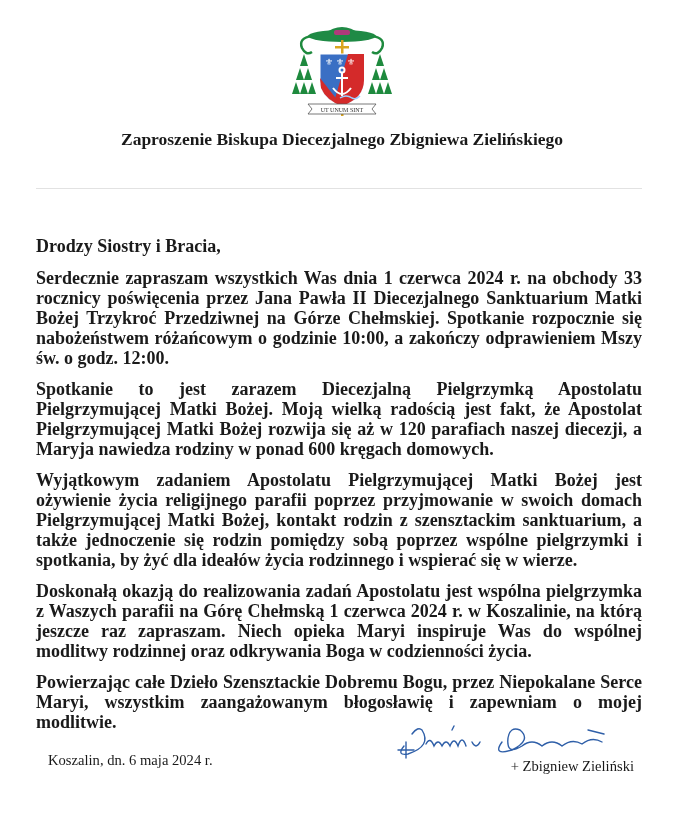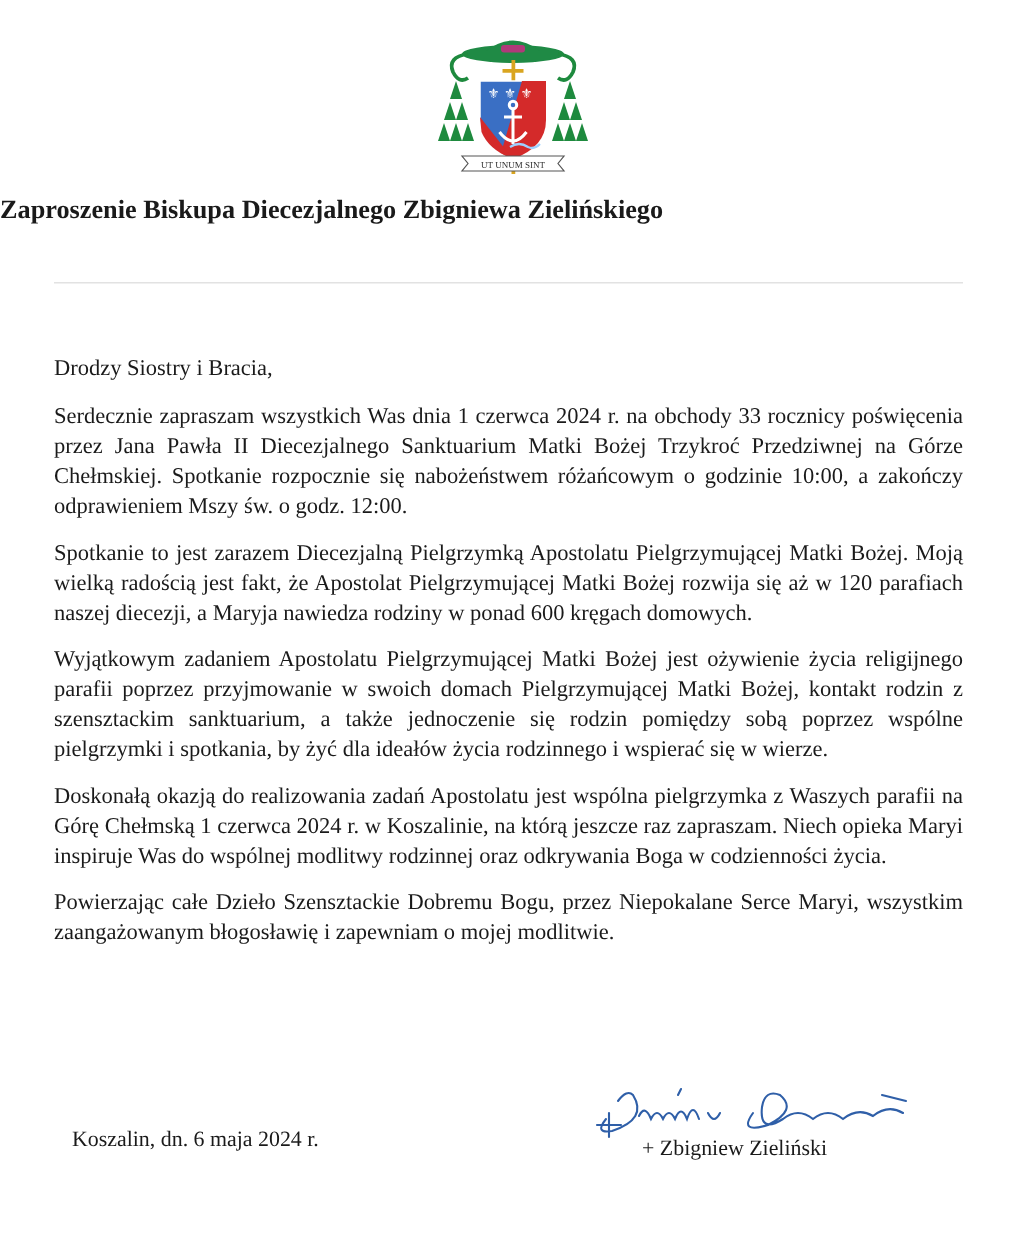--- a/index.html
+++ b/index.html
@@ -2,29 +2,29 @@
 <html><head>
   <meta charset="utf-8">
   <style>
     html, body { margin: 0; padding: 0; background: #ffffff; }
     body {
       width: 684px; height: 833px; position: relative; overflow: hidden;
       font-family: "Liberation Serif", "DejaVu Serif", serif; color: #1a1a1a;
     }
     .crest { position: absolute; left: 290px; top: 18px; width: 105px; height: 100px; }
     .title {
-      position: absolute; left: 0; top: 128px; width: 684px; text-align: left;
+      position: absolute; left: 0; top: 128px; width: 684px; text-align: center;
       font-weight: bold; font-size: 17.5px; line-height: 22px; color: #1a1a1a;
     }
     .rule { position: absolute; left: 36px; top: 188px; width: 606px; height: 1px; background: #e2e2e2; }
-    .body-text { position: absolute; left: 36px; top: 236px; width: 606px; font-size: 15px; line-height: 20px; }
+    .body-text { position: absolute; left: 36px; top: 236px; width: 606px; font-size: 18px; line-height: 20px; font-weight: bold; }
     .body-text p { margin: 0 0 11px 0; text-align: justify; }
     .body-text p.greeting { margin-bottom: 12px; text-align: left; }
     .sig { position: absolute; left: 392px; top: 716px; width: 230px; height: 50px; }
-    .signer { position: absolute; left: 404px; top: 756px; width: 230px; text-align: left; font-size: 14.6px; line-height: 20px; }
+    .signer { position: absolute; left: 404px; top: 756px; width: 230px; text-align: right; font-size: 14.6px; line-height: 20px; }
     .signer .name { padding-left: 24px; }
     .place { position: absolute; left: 48px; top: 750px; font-size: 14.6px; line-height: 20px; }
   </style>
 </head>
 <body>
 
 <svg class="crest" viewBox="0 0 105 100">
 
   <ellipse cx="52" cy="18" rx="34" ry="6" fill="#1f8a45"></ellipse>
   <path d="M34 16 Q52 2 70 16 Z" fill="#1f8a45"></path>

